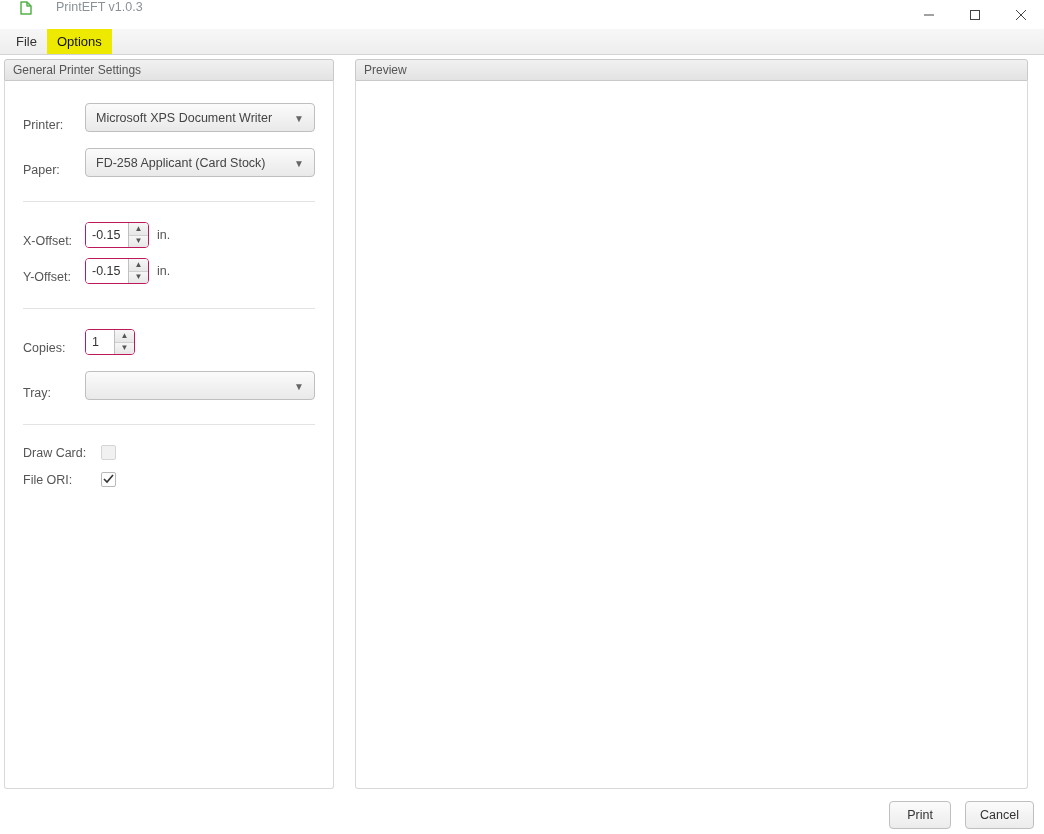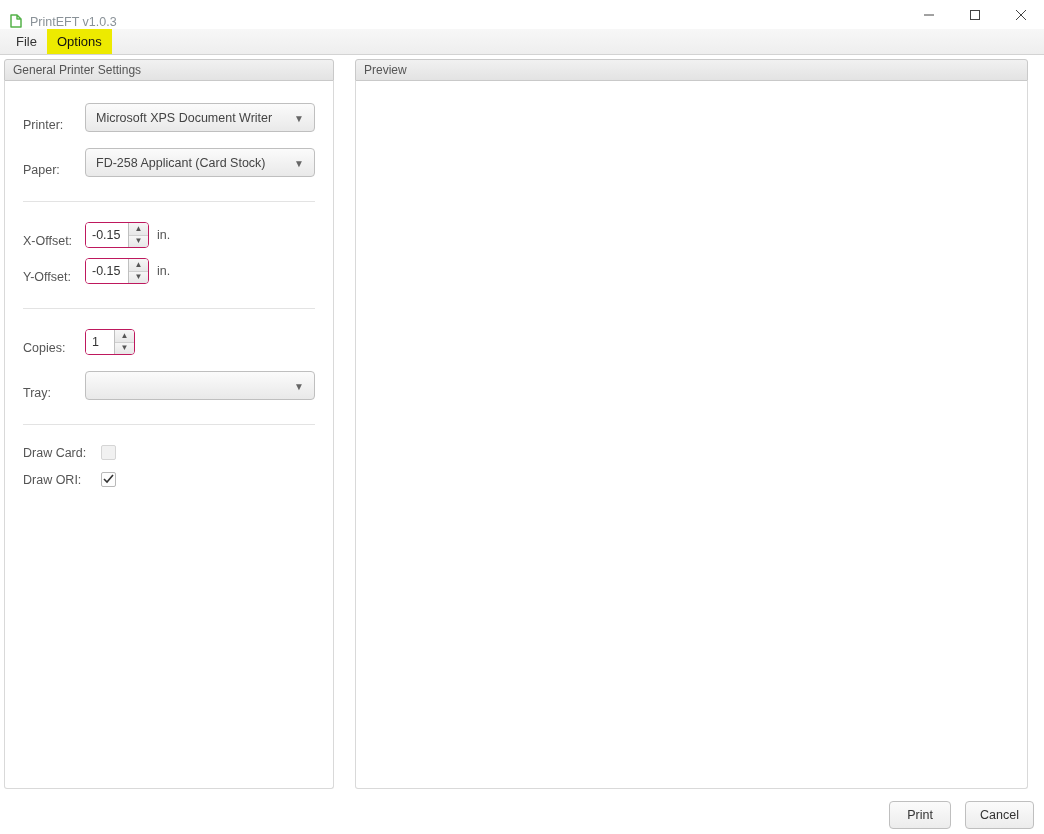--- a/index.html
+++ b/index.html
@@ -9,24 +9,25 @@
     font-family: "Segoe UI", Tahoma, sans-serif;
     font-size: 13px;
     color: #444;
     background: #fff;
     overflow: hidden;
   }
   
   .titlebar {
     height: 29px;
     display: flex;
-    align-items: flex-end;
+    align-items: flex-start;
     background: #fff;
     color: #7f8c8d;
-    padding-left: 8px;
+    padding-left: 18px;
+    gap: 16px;
   }
   .titlebar .app-icon {
     width: 16px; height: 16px;
     margin-right: 6px;
     display:flex; align-items:center; justify-content:center;
   }
   .titlebar .title-text { font-size: 12.5px; color:#8a9298; }
   .win-controls {
     margin-left: auto;
     display: flex;
@@ -352,21 +353,21 @@
         <hr class="divider">
 
         <div class="chk-row">
           <span class="lbl">Draw Card:</span>
           <span class="chk disabled">
             
           </span>
         </div>
 
         <div class="chk-row">
-          <span class="lbl">Draw ORI:</span>
+          <span class="lbl">File ORI:</span>
           <span class="chk checked">
             <svg viewBox="0 0 11 11">
                 <path d="M1 5 L4 8 L10 1" fill="none" stroke="#333" stroke-width="1.6"></path>
               </svg>
           </span>
         </div>
 
       </div>
     </div>
 

